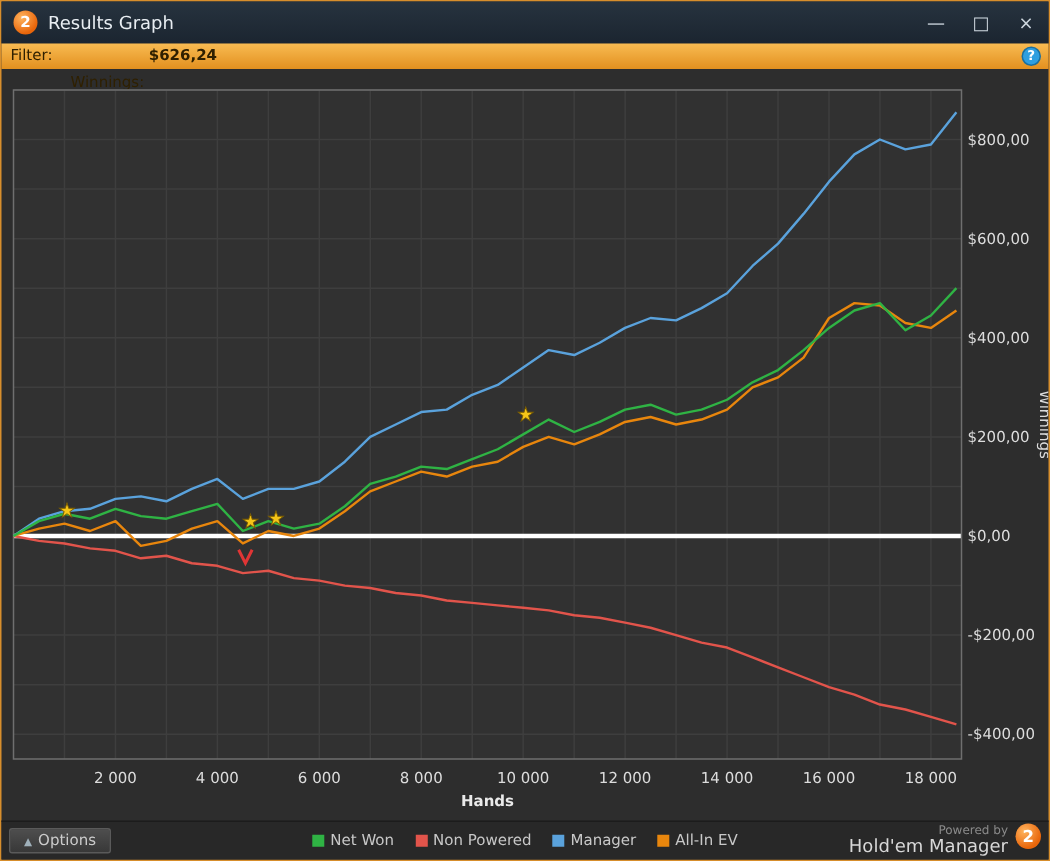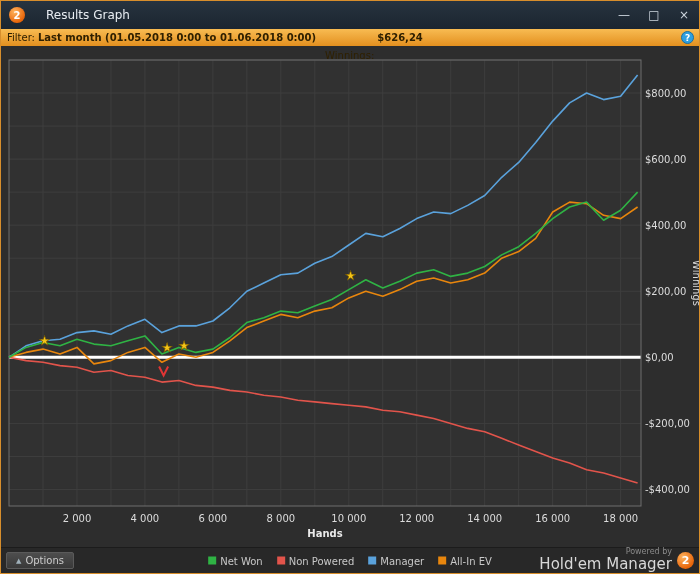--- a/index.html
+++ b/index.html
@@ -1,61 +1,60 @@
 <!DOCTYPE html>
 <html><head>
 <meta charset="utf-8">
 <style>
   *{margin:0;padding:0;box-sizing:border-box;}
   html,body{width:700px;height:574px;}
   body{font-family:"DejaVu Sans","Liberation Sans",sans-serif;background:#6a6a6a;}
   .window{width:700px;height:574px;border:1px solid #d78e2c;display:flex;flex-direction:column;background:#2d2d2d;}
   .titlebar{height:28px;background:linear-gradient(#27333f,#1b2530);display:flex;align-items:center;padding-left:8px;flex:0 0 auto;}
   .applogo{width:16px;height:16px;border-radius:50%;background:radial-gradient(circle at 35% 30%,#ffb45e,#e8650a 70%);color:#fff;font-size:10px;font-weight:bold;display:inline-flex;align-items:center;justify-content:center;flex:0 0 auto;}
-  .title{color:#e8edf2;font-size:12px;margin-left:21px;}
+  .title{color:#e8edf2;font-size:12px;margin-left:7px;}
   .win-buttons{margin-left:auto;display:flex;height:100%;}
   .win-btn{width:30px;height:100%;display:flex;align-items:center;justify-content:center;color:#cdd6de;font-size:12px;cursor:default;}
   .filterbar{height:17px;background:linear-gradient(#f8bb52,#e3901f);display:flex;align-items:center;padding:0 5px 0 6px;font-size:10px;color:#2f2000;flex:0 0 auto;white-space:nowrap;}
   .f-label{font-weight:normal;margin-right:3px;}
   .f-value{font-weight:bold;}
   .wlab{margin-left:9px;margin-top:36px;}
   .help{margin-left:auto;width:13px;height:13px;border-radius:50%;background:#2f9fe0;border:1px solid #1b6f9e;color:#fff;font-size:9px;font-weight:bold;display:flex;align-items:center;justify-content:center;}
   .main{flex:1;overflow:hidden;}
   #chart svg{display:block;margin:2px auto 0;}
   svg text{font-family:"DejaVu Sans","Liberation Sans",sans-serif;}
   .statusbar{height:26px;flex:0 0 auto;background:#282828;border-top:1px solid #1c1c1c;display:flex;align-items:center;padding:0 5px;position:relative;}
   .options-btn{display:inline-flex;align-items:center;gap:4px;background:linear-gradient(#4e4e4e,#383838);border:1px solid #5a5a5a;border-radius:2px;color:#cccccc;font-size:10px;padding:2px 9px;font-family:inherit;cursor:default;}
   .opt-ico{font-size:7px;color:#9fb0ba;}
   .legend{position:absolute;left:50%;top:50%;transform:translate(-50%,-50%);display:flex;gap:14px;align-items:center;}
   .legend-item{display:inline-flex;align-items:center;gap:4px;color:#c8c8c8;font-size:10px;white-space:nowrap;}
   .swatch{width:8px;height:8px;display:inline-block;}
-  .powered{margin-left:auto;display:flex;align-items:center;gap:5px;}
+  .powered{margin-left:auto;display:flex;align-items:flex-start;gap:5px;}
   .ptext{text-align:right;line-height:1.15;}
   .pby{color:#8a8a8a;font-size:8px;}
-  .pbrand{color:#d8d8d8;font-size:15px;}
+  .pbrand{color:#d8d8d8;font-size:12px;}
   .brandlogo{width:17px;height:17px;border-radius:50%;background:radial-gradient(circle at 35% 30%,#ffb45e,#e8650a 70%);color:#fff;font-size:11px;font-weight:bold;display:inline-flex;align-items:center;justify-content:center;}
 </style>
 </head>
 <body>
 
 <div class="window">
 
   <div class="titlebar">
     <span class="applogo">2</span>
     <span class="title">Results Graph</span>
     <div class="win-buttons">
       <span class="win-btn">—</span>
       <span class="win-btn">□</span>
       <span class="win-btn">×</span>
     </div>
   </div>
 
   <div class="filterbar">
     <span class="f-label">Filter:</span>
-    <span class="f-value">Last month (01.05.2018 0:00 to 01.06.2018 0:00)</span>
     <span class="f-label wlab">Winnings:</span>
     <span class="f-value">$626,24</span>
     <span class="help">?</span>
   </div>
 
   <div class="main">
     <div id="chart">
         <svg width="698" height="498">
           <rect x="8" y="12" width="632" height="446" fill="#313131"></rect>
           <line x1="41.97849462365591" y1="12" x2="41.97849462365591" y2="458" stroke="#3e3e3e" stroke-width="1"></line>

